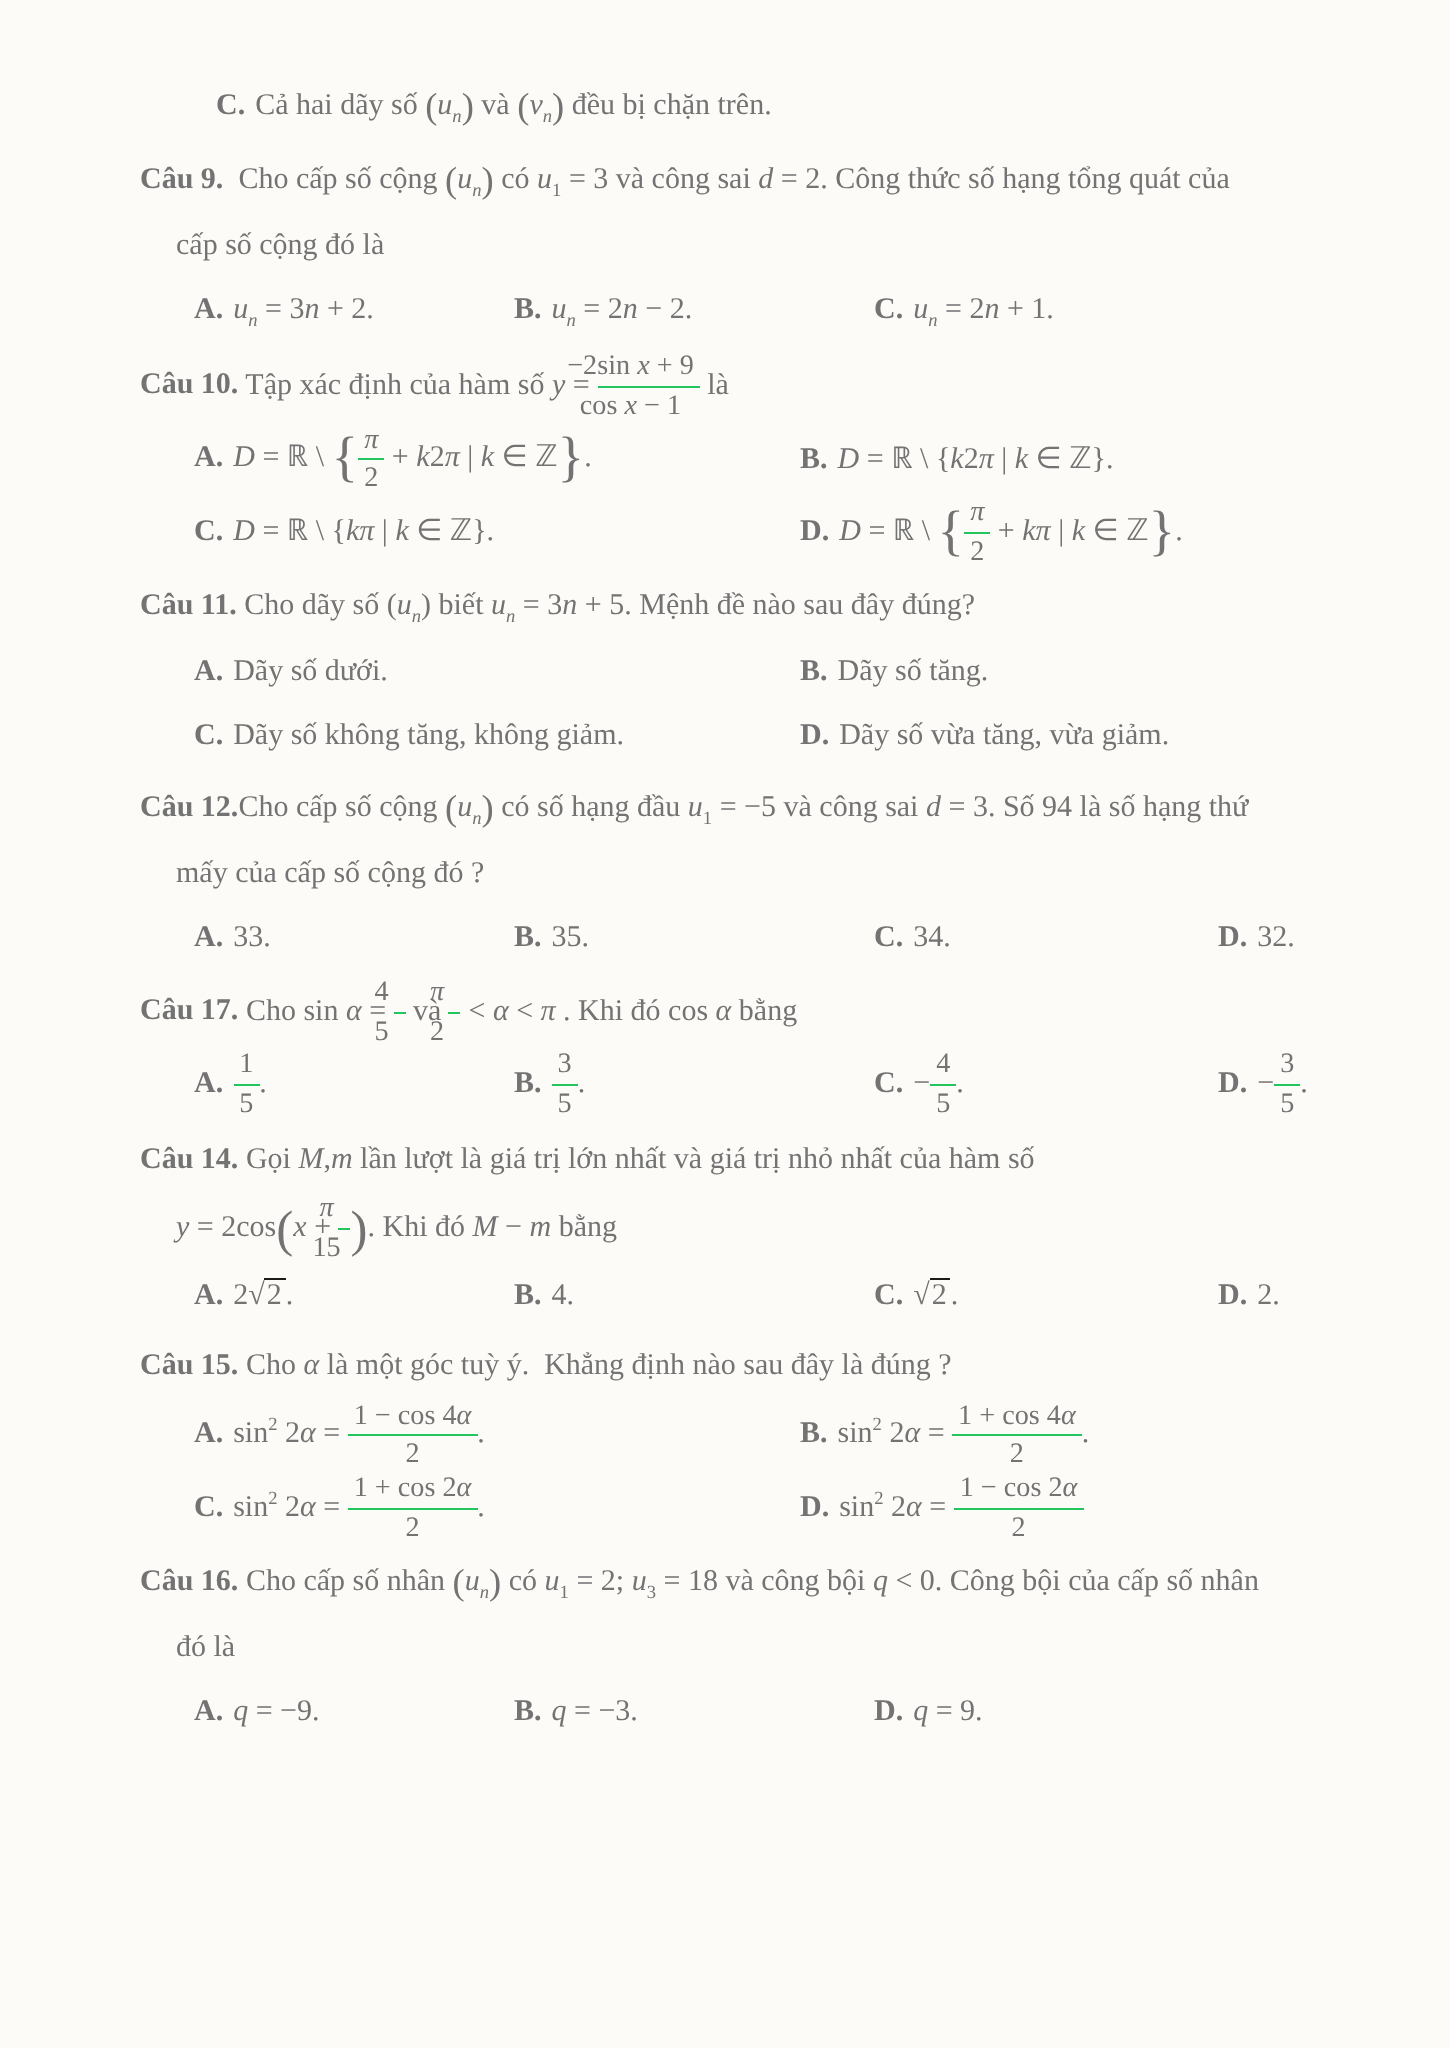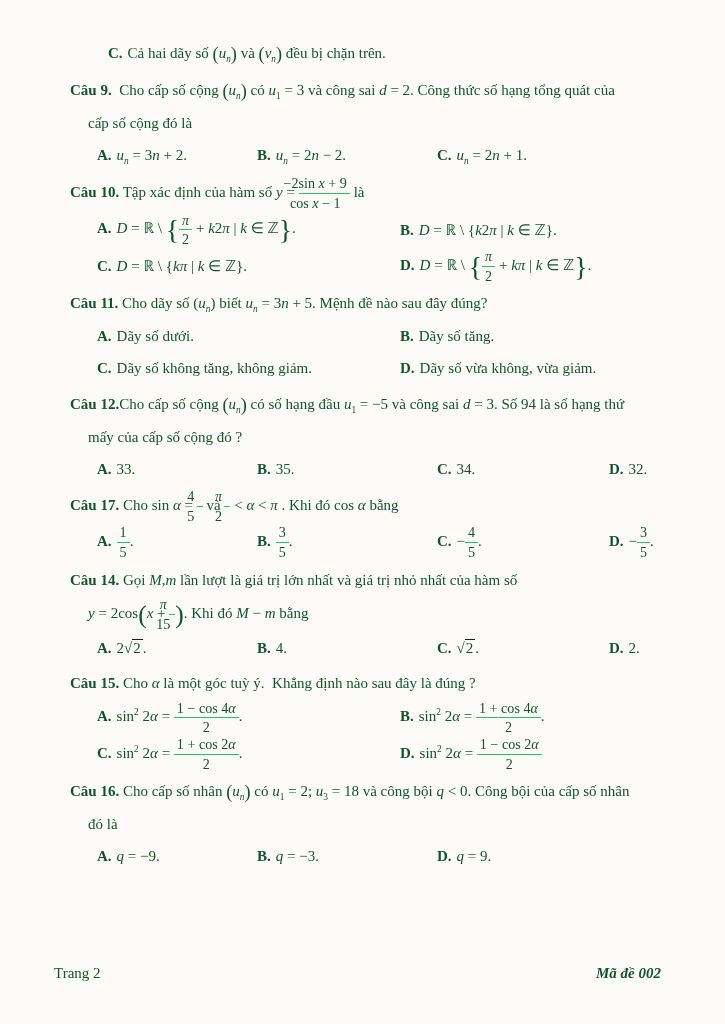--- a/index.html
+++ b/index.html
@@ -1,20 +1,20 @@
 <!DOCTYPE html>
 <html><head>
 <meta charset="utf-8">
 <style>
   * { margin:0; padding:0; box-sizing:border-box; }
   html,body { background:#ffffff; }
   .page {
     width:725px; height:1024px;
     background:#fcfbf8;
-    color:#14532d;
+    color:#737373;
     font-family:"Liberation Serif", serif;
     font-size:15px;
     position:relative;
     padding:36px 58px 0 70px;
     overflow:hidden;
   }
   i { font-style:italic; }
   b { font-weight:bold; }
   sub { font-size:0.62em; }
   sup { font-size:0.62em; }
@@ -80,21 +80,21 @@
       <span class="opt"><b class="onum">D.</b><span><i>D</i> = ℝ \ <span class="brc">{</span><span class="frac"><span class="n"><i>π</i></span><span class="d">2</span></span> + <i>kπ</i> | <i>k</i> ∈ ℤ<span class="brc">}</span>.</span></span>
     </div>
   </div>
 
   <div class="q">
     <p class="stem"><b class="qnum">Câu 11.</b><span> Cho dãy số (<i>u<sub>n</sub></i>) biết <i>u<sub>n</sub></i> = 3<i>n</i> + 5. Mệnh đề nào sau đây đúng?</span></p>
     <div class="opts cols2">
       <span class="opt"><b class="onum">A.</b><span>Dãy số dưới.</span></span>
       <span class="opt"><b class="onum">B.</b><span>Dãy số tăng.</span></span>
       <span class="opt"><b class="onum">C.</b><span>Dãy số không tăng, không giảm.</span></span>
-      <span class="opt"><b class="onum">D.</b><span>Dãy số vừa không, vừa giảm.</span></span>
+      <span class="opt"><b class="onum">D.</b><span>Dãy số vừa tăng, vừa giảm.</span></span>
     </div>
   </div>
 
   <div class="q">
     <p class="stem"><b class="qnum">Câu 12.</b><span>Cho cấp số cộng <span class="p1">(</span><i>u<sub>n</sub></i><span class="p1">)</span> có số hạng đầu <i>u</i><sub>1</sub> = −5 và công sai <i>d</i> = 3. Số 94 là số hạng thứ<br>mấy của cấp số cộng đó ?</span></p>
     <div class="opts cols4">
       <span class="opt"><b class="onum">A.</b><span>33.</span></span>
       <span class="opt"><b class="onum">B.</b><span>35.</span></span>
       <span class="opt"><b class="onum">C.</b><span>34.</span></span>
       <span class="opt"><b class="onum">D.</b><span>32.</span></span>
@@ -133,18 +133,14 @@
 
   <div class="q">
     <p class="stem"><b class="qnum">Câu 16.</b><span> Cho cấp số nhân <span class="p1">(</span><i>u<sub>n</sub></i><span class="p1">)</span> có <i>u</i><sub>1</sub> = 2; <i>u</i><sub>3</sub> = 18 và công bội <i>q</i> &lt; 0. Công bội của cấp số nhân<br>đó là</span></p>
     <div class="opts cols4">
       <span class="opt"><b class="onum">A.</b><span><i>q</i> = −9.</span></span>
       <span class="opt"><b class="onum">B.</b><span><i>q</i> = −3.</span></span>
       <span class="opt"><b class="onum">D.</b><span><i>q</i> = 9.</span></span>
     </div>
   </div>
 
-  <div class="footer">
-    <span>Trang 2</span>
-    <span class="exam-code">Mã đề 002</span>
-  </div>
 
 </div>
 
 </body></html>

